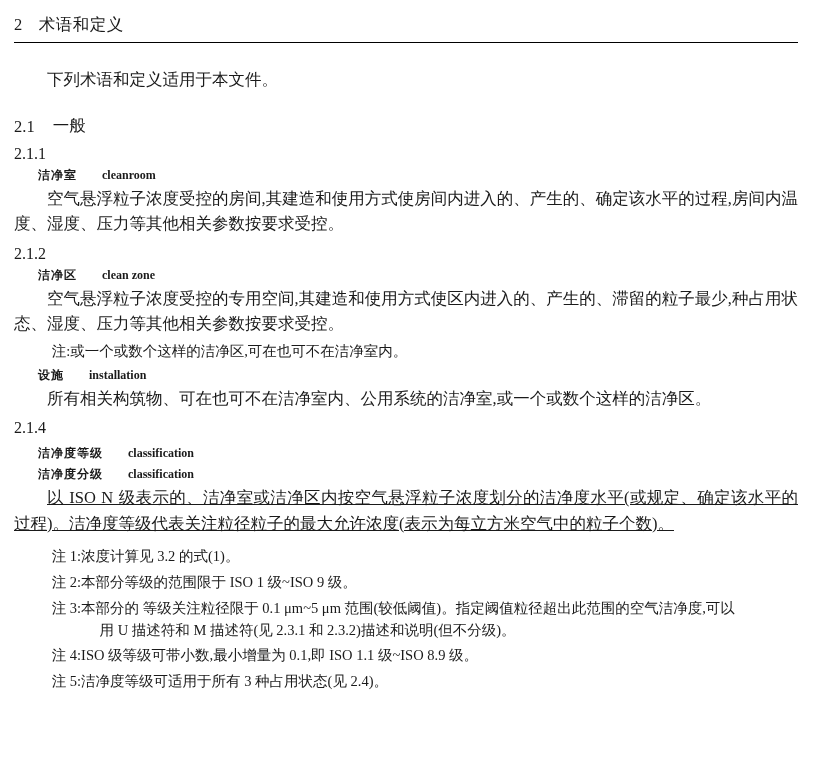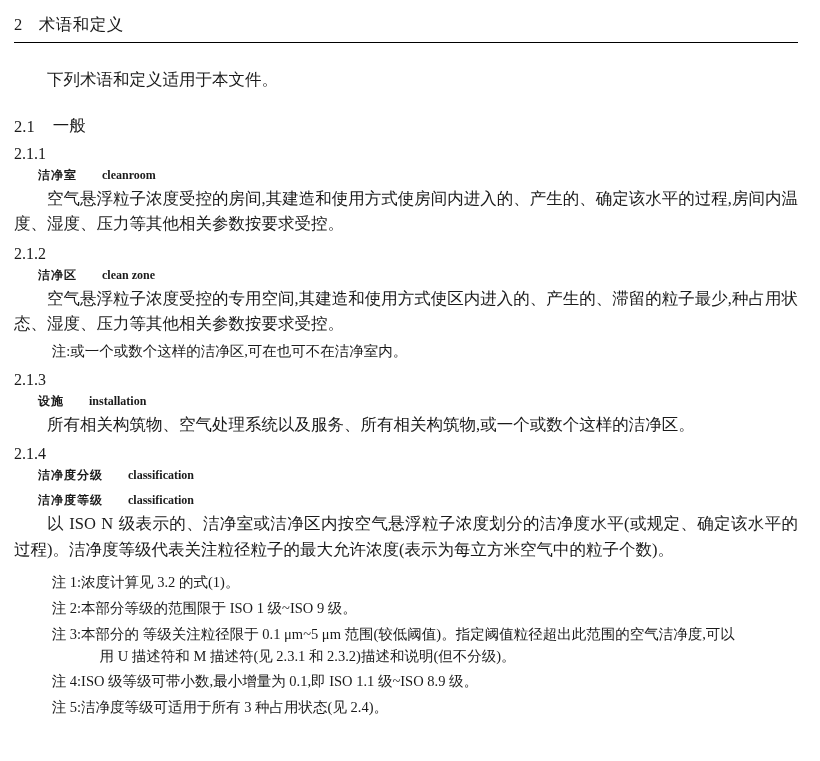--- a/index.html
+++ b/index.html
@@ -89,20 +89,21 @@
     padding-left: 2.6em;
     text-align: justify;
     text-justify: inter-ideograph;
   }
   .note .cont {
     display: block;
     padding-left: 3.3em;
   }
   .loose {
     word-spacing: 1px;
+    text-decoration: underline;
   }
 </style>
 </head>
 <body>
 
 <div class="page">
 
   <div class="chapter-head">
     <span class="num">2</span>
     <span>术语和定义</span>
@@ -131,36 +132,35 @@
       <span class="cn">洁净区</span>
       <span class="en">clean zone</span>
     </div>
     <p class="para indent">空气悬浮粒子浓度受控的专用空间,其建造和使用方式使区内进入的、产生的、滞留的粒子最少,种占用状态、湿度、压力等其他相关参数按要求受控。</p>
     <p class="note">
       <span>注:</span><span>或一个或数个这样的洁净区,可在也可不在洁净室内。</span>
     </p>
   </div>
 
   <div>
-    <div class="clause-num">2.1.3</div>
     <div class="term-line">
       <span class="cn">设施</span>
       <span class="en">installation</span>
     </div>
-    <p class="para indent">所有相关构筑物、空气处理系统以及服务、所有相关构筑物,或一个或数个这样的洁净区。</p>
+    <p class="para indent">所有相关构筑物、可在也可不在洁净室内、公用系统的洁净室,或一个或数个这样的洁净区。</p>
   </div>
 
   <div>
     <div class="clause-num">2.1.4</div>
+    <div class="term-line" style="margin-top:8px;">
+      <span class="cn">洁净度等级</span>
+      <span class="en">classification</span>
+    </div>
     <div class="term-line">
       <span class="cn">洁净度分级</span>
-      <span class="en">classification</span>
-    </div>
-    <div class="term-line" style="margin-top:8px;">
-      <span class="cn">洁净度等级</span>
       <span class="en">classification</span>
     </div>
     <p class="para indent loose">以 ISO N 级表示的、洁净室或洁净区内按空气悬浮粒子浓度划分的洁净度水平(或规定、确定该水平的过程)。洁净度等级代表关注粒径粒子的最大允许浓度(表示为每立方米空气中的粒子个数)。</p>
 
     <p class="note" style="margin-top:10px;">
       <span>注 1:</span><span>浓度计算见 3.2 的式(1)。</span>
     </p>
     <p class="note">
       <span>注 2:</span><span>本部分等级的范围限于 ISO 1 级~ISO 9 级。</span>
     </p>

